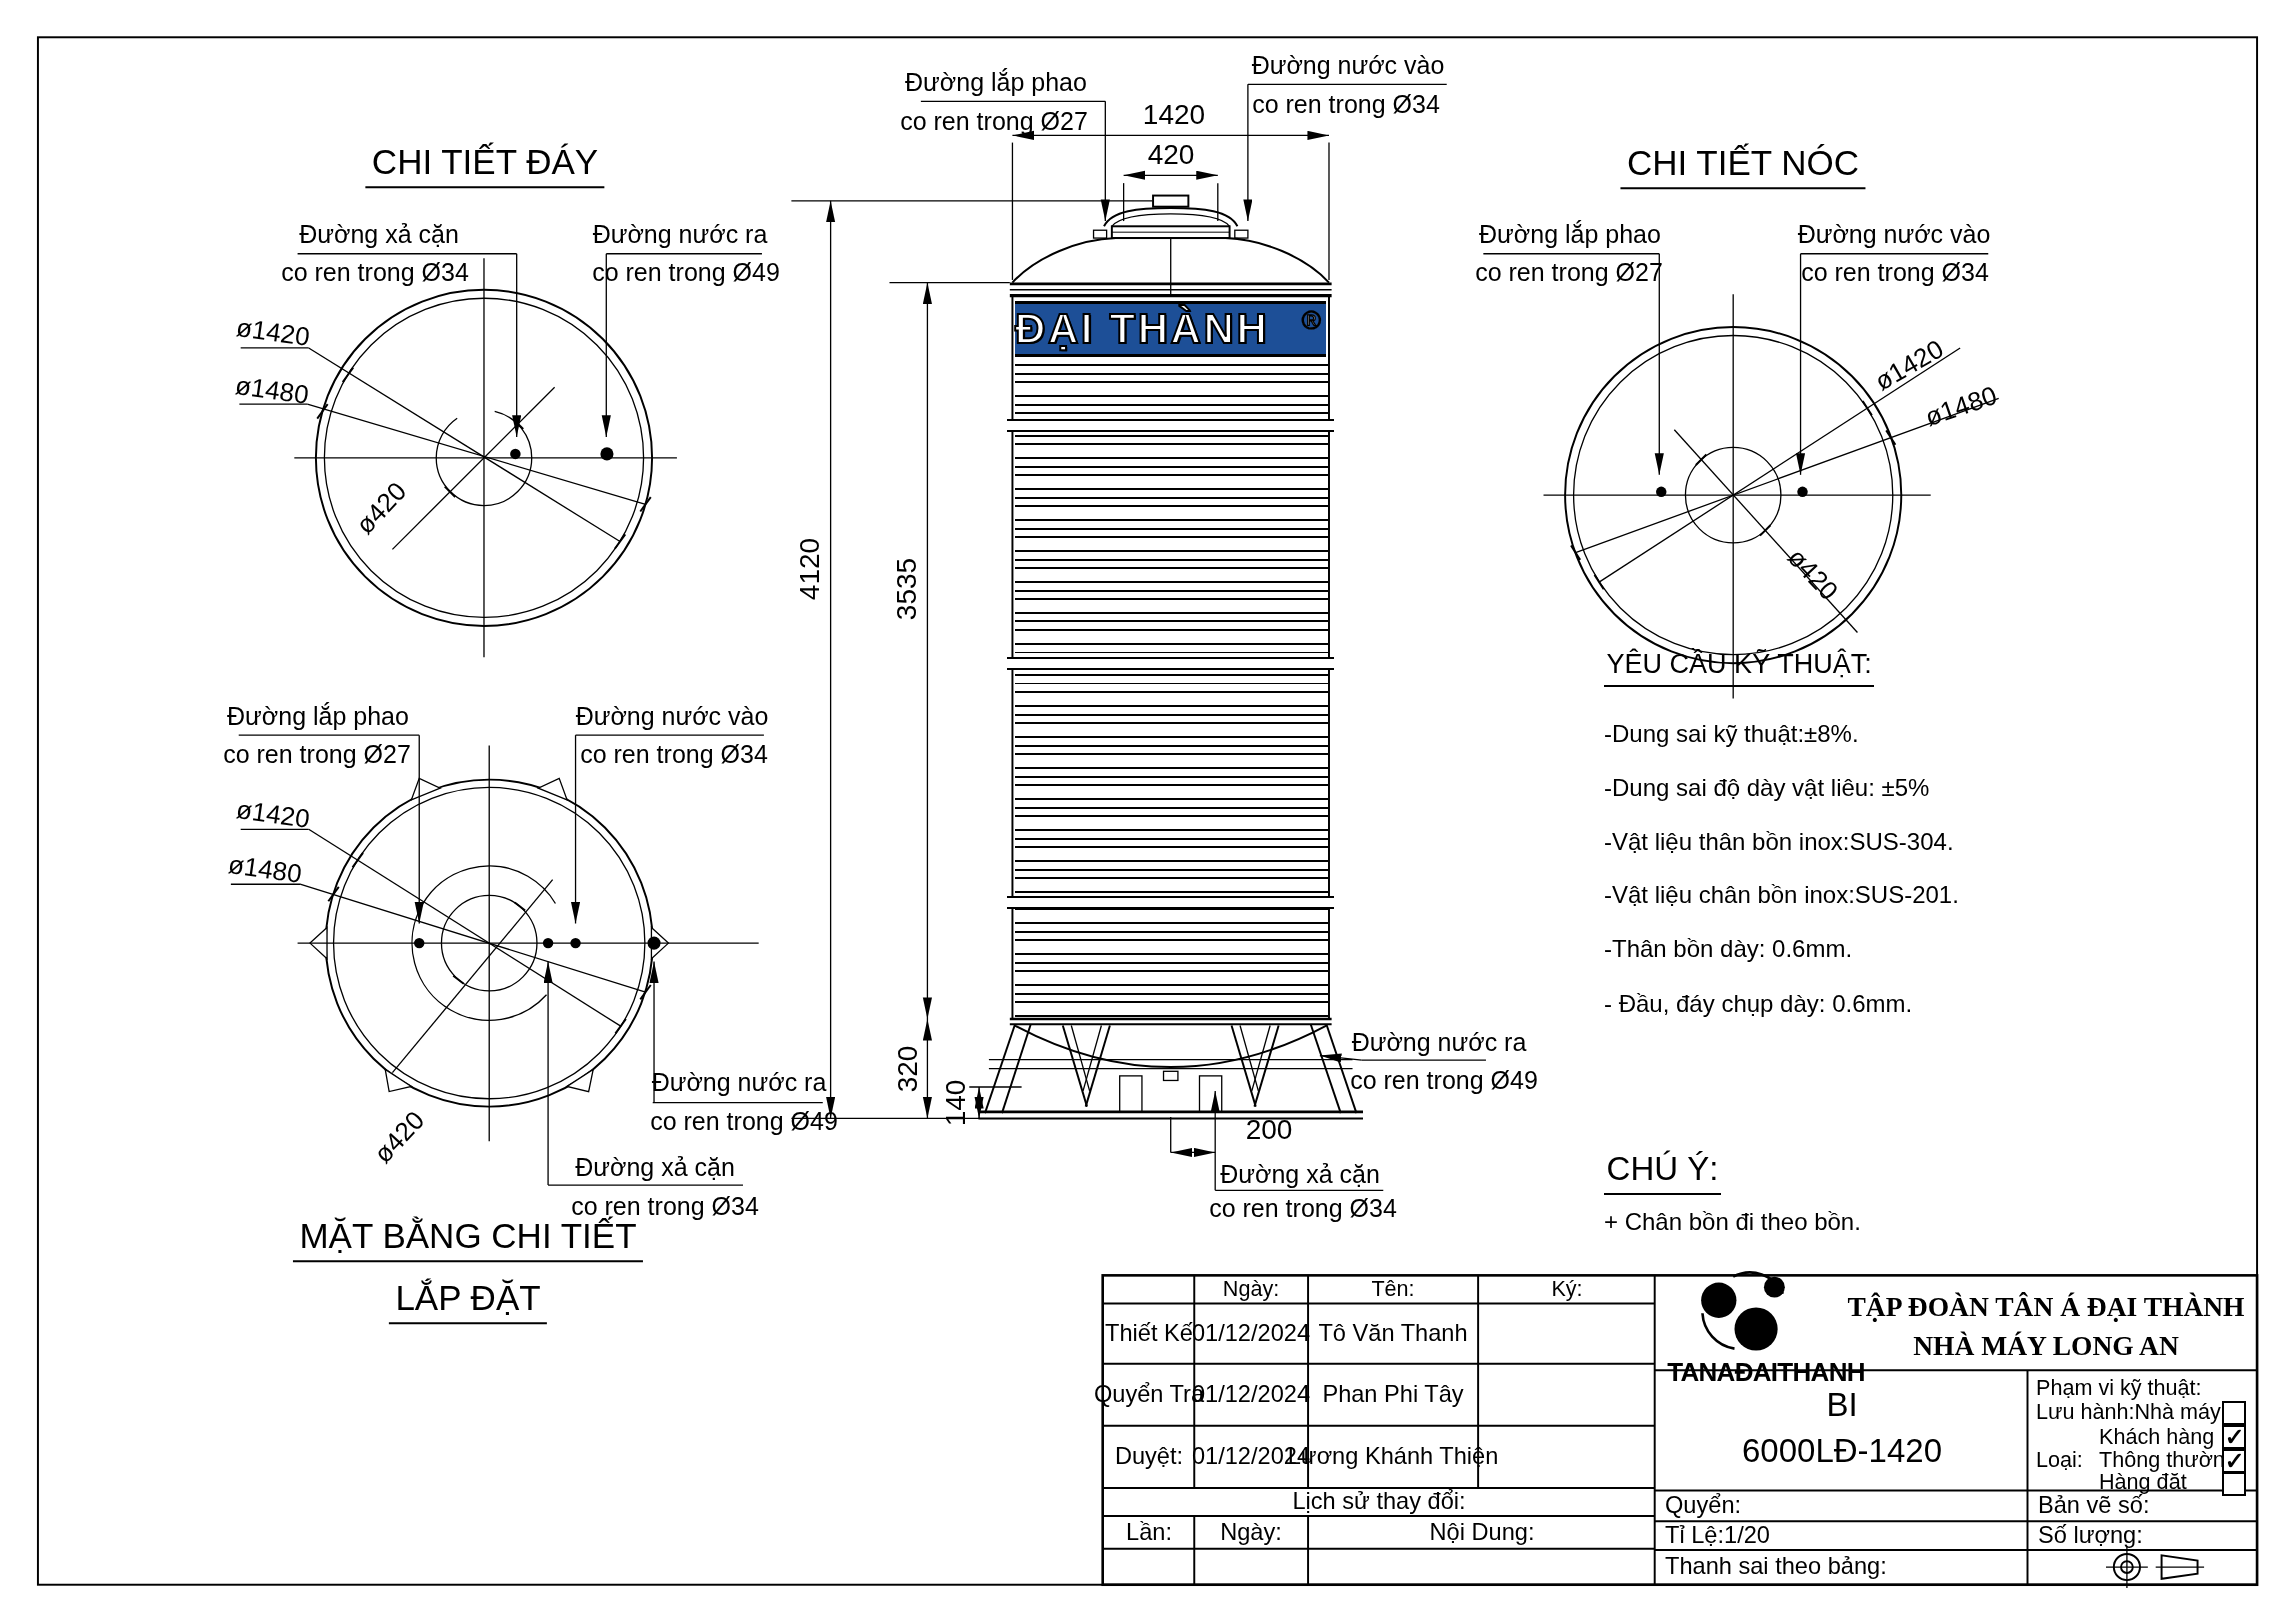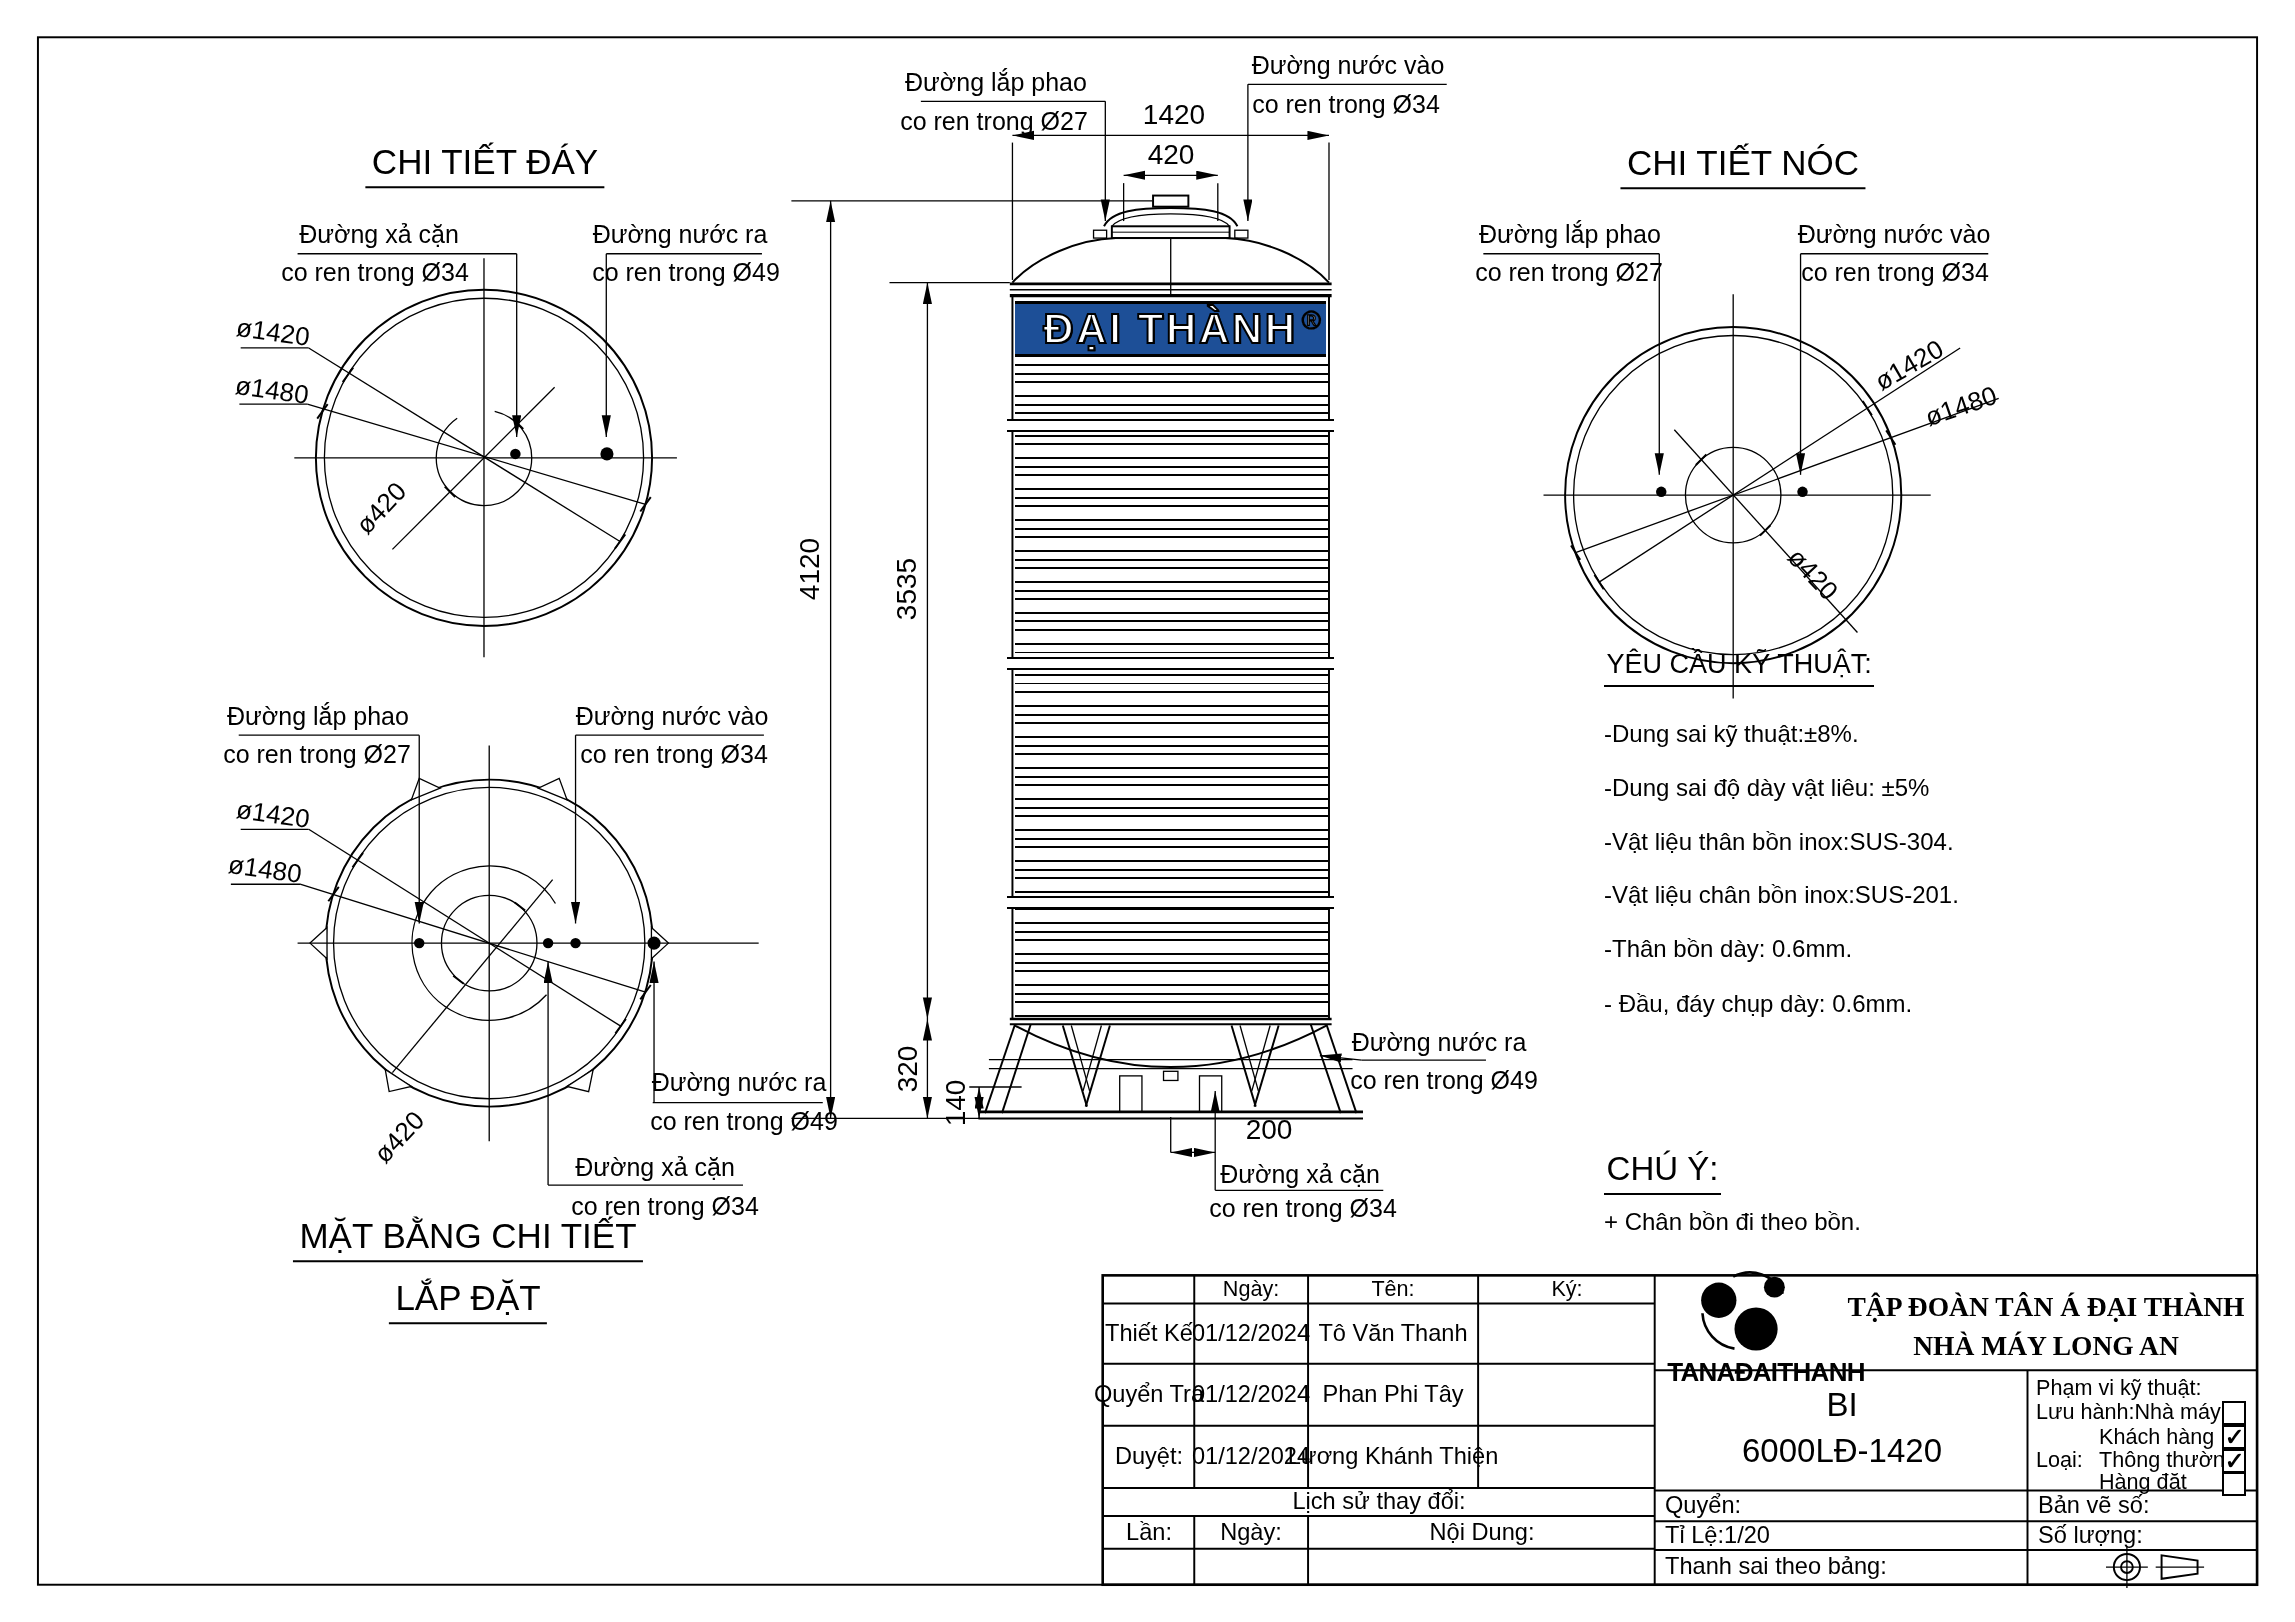--- a/index.html
+++ b/index.html
@@ -8,21 +8,21 @@
   svg.lines{position:absolute;left:0;top:0;}
   .txt{position:absolute;transform:translate(-50%,-50%);white-space:nowrap;line-height:1;}
   .txl{position:absolute;transform:translate(0,-50%);white-space:nowrap;line-height:1;}
   .f33{font-size:21.6px}.f36{font-size:23.6px}.f38{font-size:25px}.f40{font-size:26px}
   .f43{font-size:28px}.f50{font-size:33px}.f54{font-size:35px}
   .r90{transform:translate(-50%,-50%) rotate(-90deg);}
   .ul{border-bottom:2.6px solid #000;padding:0 6.5px 6.5px;}
   .ribs{position:absolute;left:1015px;top:364px;width:313px;height:655px;
     background:repeating-linear-gradient(to bottom,#000 0 2px,transparent 2px 8.5px,#000 8.5px 10.5px,transparent 10.5px 17px,#000 17px 19px,transparent 19px 31px);}
   .joint{position:absolute;left:1007px;width:327px;height:9.2px;border-top:2.6px solid #000;border-bottom:2.6px solid #000;background:#fff;}
-  .band{position:absolute;left:1015px;top:301px;width:311px;height:56px;display:flex;align-items:center;justify-content:center;
+  .band{position:absolute;left:1015px;top:301px;width:311px;height:56px;display:flex;align-items:center;
         border-top:3.3px solid #000;border-bottom:3.3px solid #000;box-sizing:border-box;}
   .band .brand{font-size:42px;font-weight:bold;letter-spacing:2.6px;color:#fff;-webkit-text-stroke:2px #000;text-shadow:1.3px 1.3px 0 #000;}
   .band .reg{position:absolute;right:5.2px;top:1.3px;font-size:26px;color:#fff;-webkit-text-stroke:1.3px #000;}
   .serifb{font-family:"Liberation Serif", serif;font-weight:bold;}
   .logotype{font-weight:bold;letter-spacing:-0.7px;}
   .cb{position:absolute;width:19.6px;height:19.6px;border:2px solid #000;background:#fff;}
   .cb.checked::after{content:"\2713";position:absolute;left:0.7px;top:-3.9px;font-size:23.6px;font-weight:bold;}
   .techln{position:absolute;white-space:nowrap;font-size:24px;}
 </style>
 </head>

